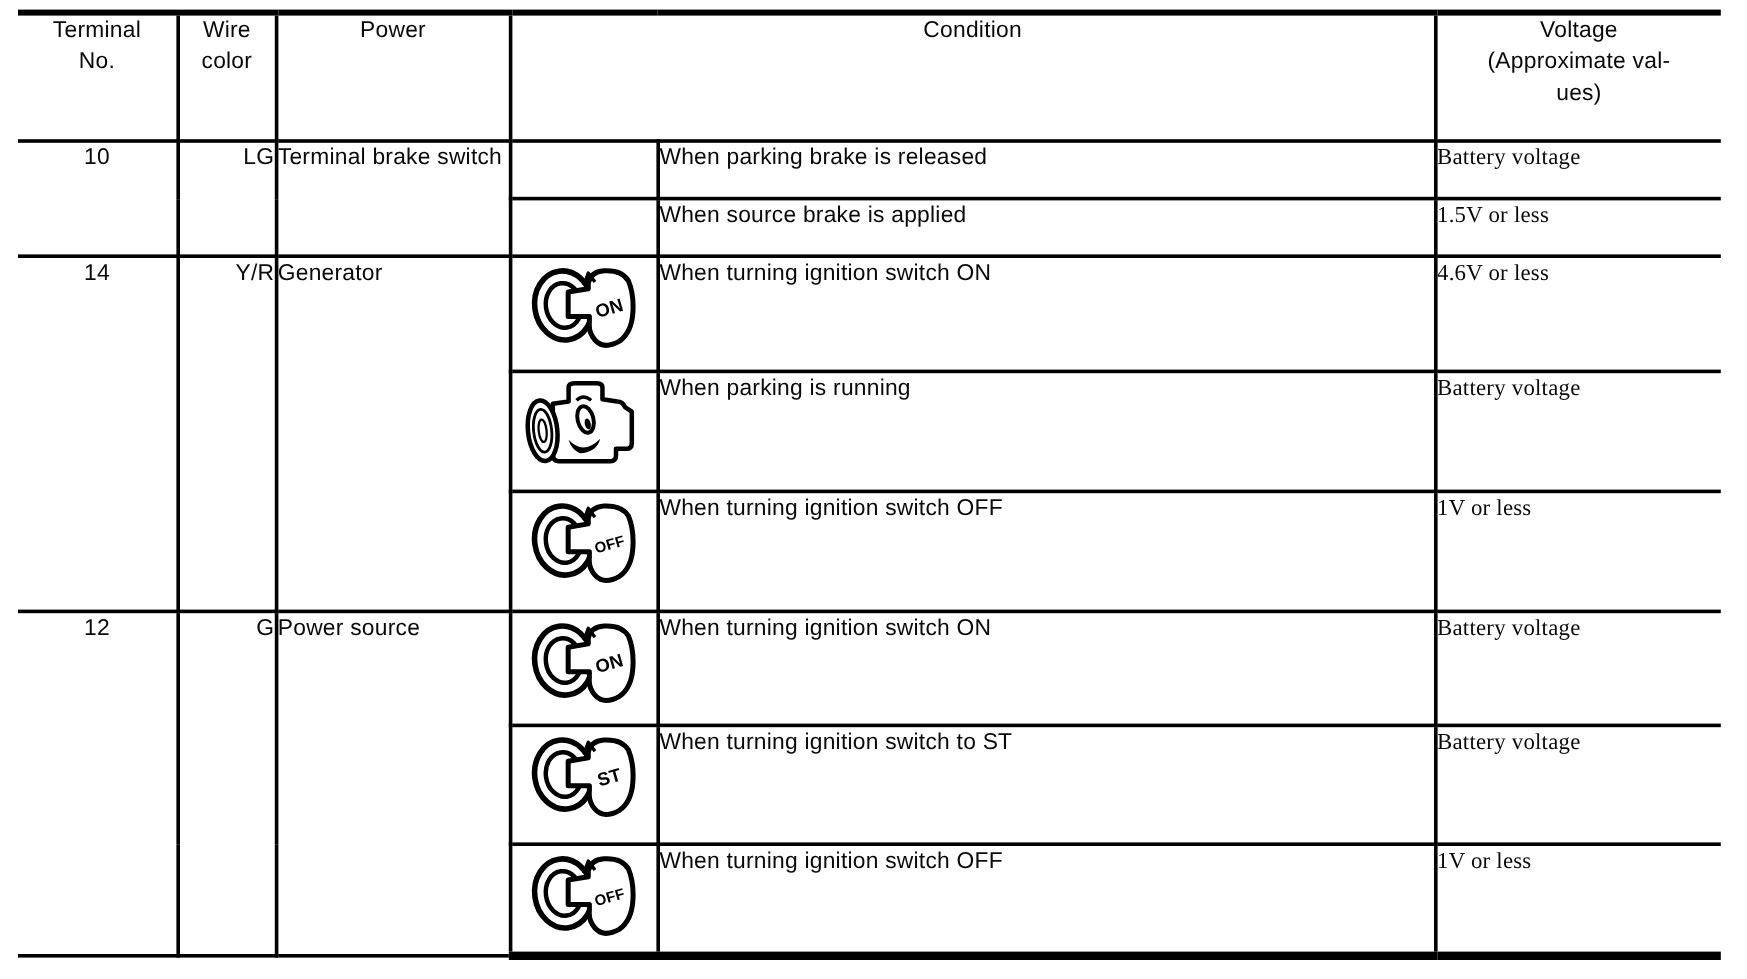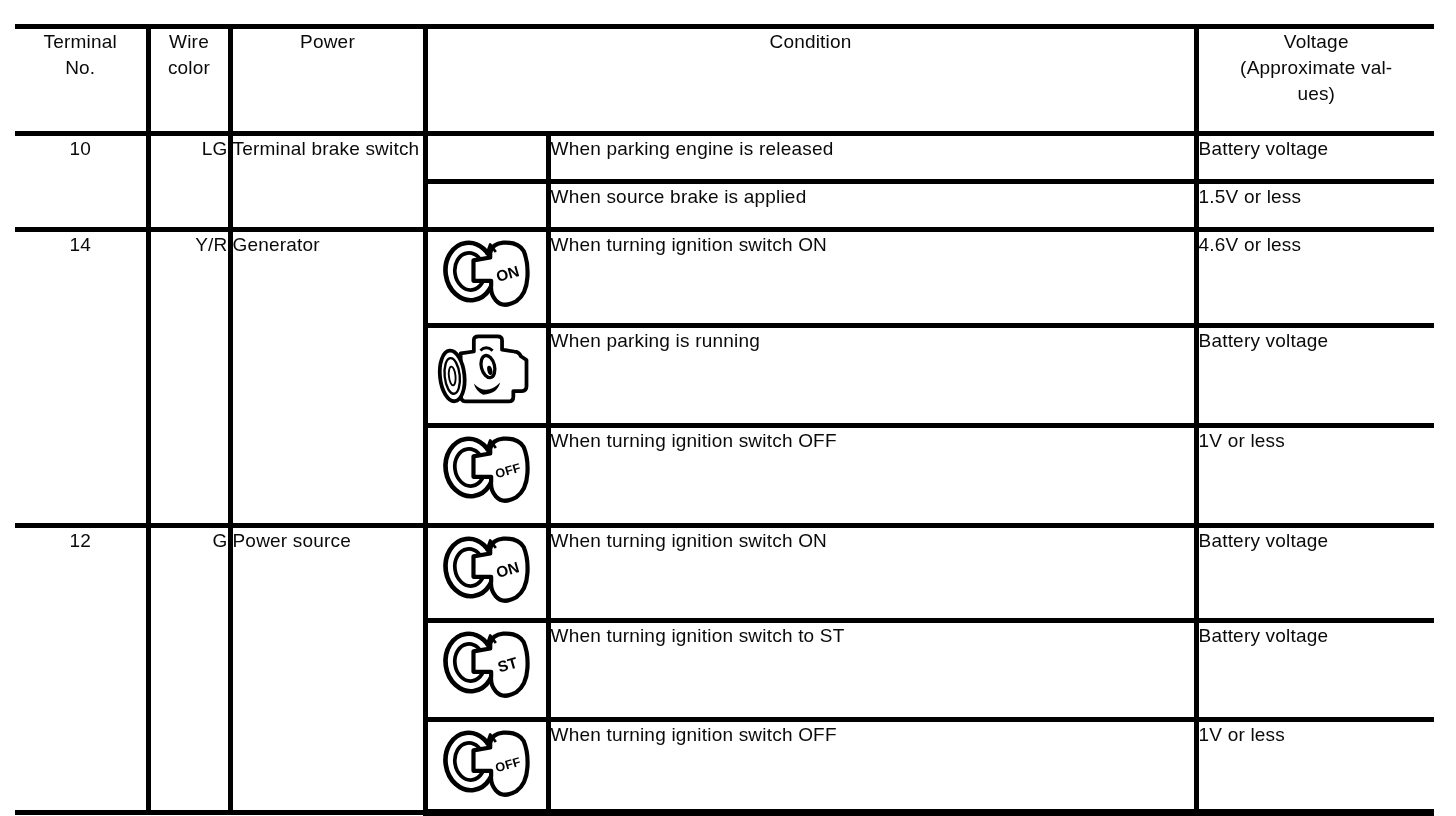--- a/index.html
+++ b/index.html
@@ -13,47 +13,47 @@
     color: #0a0a0a;
   }
   .page {
     position: relative;
     width: 1456px;
     height: 816px;
   }
   table.spec {
     position: absolute;
     left: 15px;
-    top: 24px;
+    top: 8px;
     width: 1419px;
     border-collapse: collapse;
     table-layout: fixed;
     font-size: 19px;
     line-height: 26px;
     letter-spacing: 0.2px;
   }
   table.spec td, table.spec th {
-    border: 5px solid #000000;
+    border: 3px solid #000000;
     font-weight: 400;
     vertical-align: top;
     padding: 0;
     overflow: hidden;
   }
   
   .edge-l { border-left: none !important; }
   .edge-r { border-right: none !important; }
   thead th { border-top: 5px solid #000 !important; vertical-align: middle; text-align: center; }
   tr.last-row td { border-bottom: 7px solid #000 !important; }
   .pre { white-space: pre-line; }
   .c-term  { text-align: center; padding-top: 11px; }
   .c-wire  { text-align: right; padding-top: 11px; }
   .c-item  { padding: 11px 8px 0 10px; }
   .c-icon  { text-align: center; padding-top: 9px; vertical-align: top; }
   .c-cond  { padding: 11px 8px 0 11px; }
-  .c-volt  { padding: 11px 6px 0 11px; }
+  .c-volt  { padding: 11px 6px 0 11px; font-family: Liberation Serif, serif; }
   .icon-box { display: inline-block; }
   .icon-box svg { display: block; }
 </style>
 </head>
 <body>
 
 <div class="page">
   <table class="spec">
     <colgroup>
       <col style="width:133px">
@@ -76,21 +76,21 @@
 ues)</th>
       </tr>
     </thead>
     <tbody>
 
       <tr style="height:48px">
         <td class="c-term edge-l" rowspan="2">10</td>
         <td class="c-wire" rowspan="2">LG</td>
         <td class="c-item" rowspan="2">Terminal brake switch</td>
         <td class="c-icon"></td>
-        <td class="c-cond">When parking engine is released</td>
+        <td class="c-cond">When parking brake is released</td>
         <td class="c-volt edge-r">Battery voltage</td>
       </tr>
       <tr style="height:48px">
         <td class="c-icon"></td>
         <td class="c-cond">When source brake is applied</td>
         <td class="c-volt edge-r">1.5V or less</td>
       </tr>
 
       <tr style="height:96px">
         <td class="c-term edge-l" rowspan="3">14</td>

